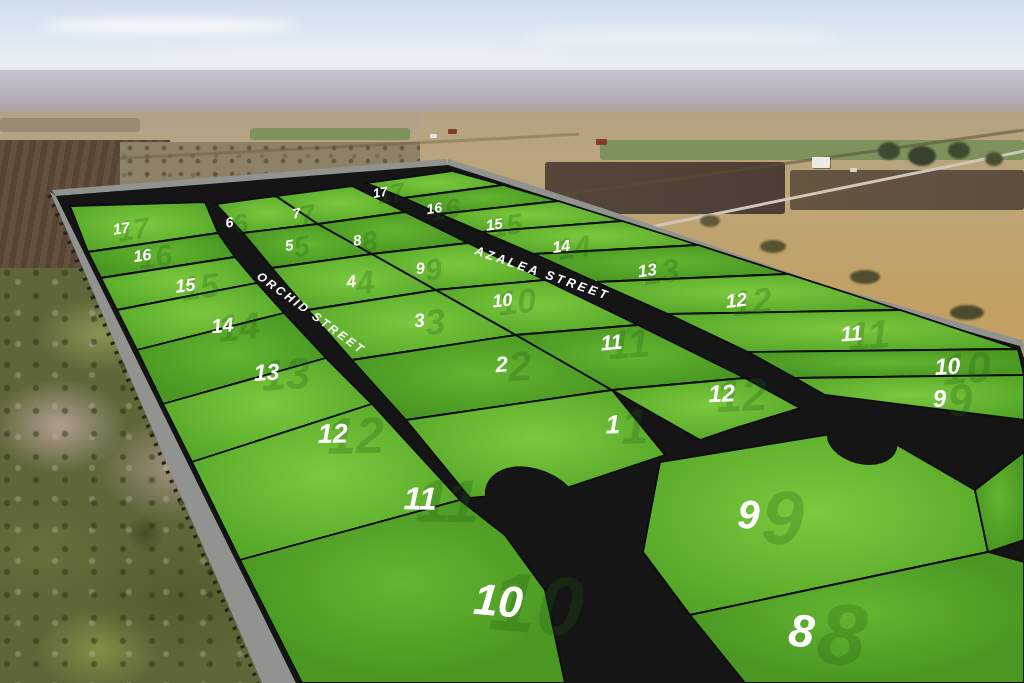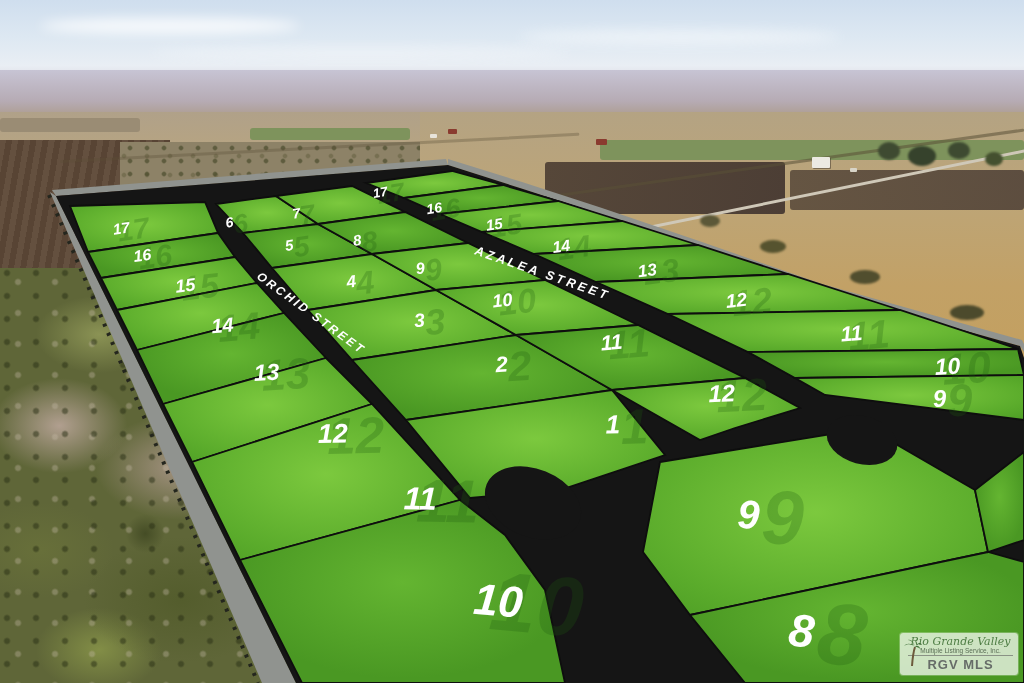--- a/index.html
+++ b/index.html
@@ -220,25 +220,13 @@
       <text class="lotghost" x="0" y="0" font-size="45.599999999999994" transform="translate(960.4 416) rotate(-2.5)">9</text>
       <text class="lotnum" x="0" y="0" font-size="24" transform="translate(940 406.64) rotate(-2.5)">9</text>
       <text class="lotghost" x="0" y="0" font-size="76" transform="translate(782 544) rotate(1.7)">9</text>
       <text class="lotnum" x="0" y="0" font-size="40" transform="translate(748 528.4) rotate(1.7)">9</text>
       <text class="lotghost" x="0" y="0" font-size="87.39999999999999" transform="translate(839.1 664.5) rotate(5.8)">8</text>
       <text class="lotnum" x="0" y="0" font-size="46" transform="translate(800 646.56) rotate(5.8)">8</text>
       <text class="street" x="256" y="278" font-size="12" letter-spacing="2.5" transform="rotate(36 256 278)">ORCHID STREET</text>
       <text class="street" x="474" y="254" font-size="12.5" letter-spacing="3" transform="rotate(19 474 254)">AZALEA STREET</text>
     </svg>
 
-  <div class="abs wm">
-    <svg class="wm-palm" width="20" height="30" viewBox="0 0 20 30">
-      <path d="M10 29 C10.5 22 11 16 13 10" stroke="#6d5a3c" stroke-width="2" fill="none"></path>
-      <path d="M13 10 C9 6 5 6 2 9 C6 6 10 7 13 10" fill="#3c6b36"></path>
-      <path d="M13 10 C16 5 19 5 20 8 C17 6 15 7 13 10" fill="#3c6b36"></path>
-      <path d="M13 10 C12 5 9 2 6 3 C9 3 12 6 13 10" fill="#46763d"></path>
-      <path d="M13 10 C15 7 18 10 19 13 C17 10 15 10 13 10" fill="#46763d"></path>
-    </svg>
-    <div class="wm-script">Rio Grande Valley</div>
-    <div class="wm-small">Multiple Listing Service, Inc.</div>
-    <div class="wm-big">RGV MLS</div>
-  </div>
 </div>
 
 </body></html>

